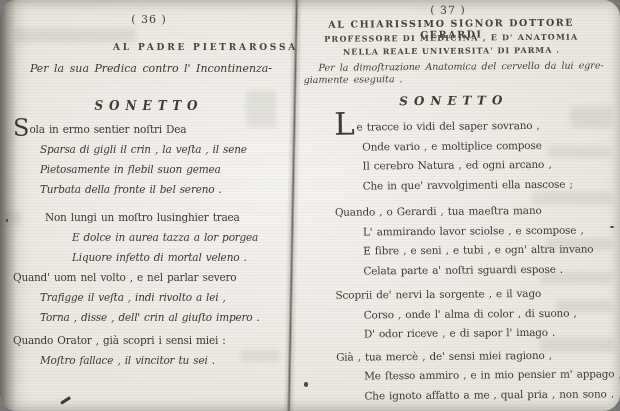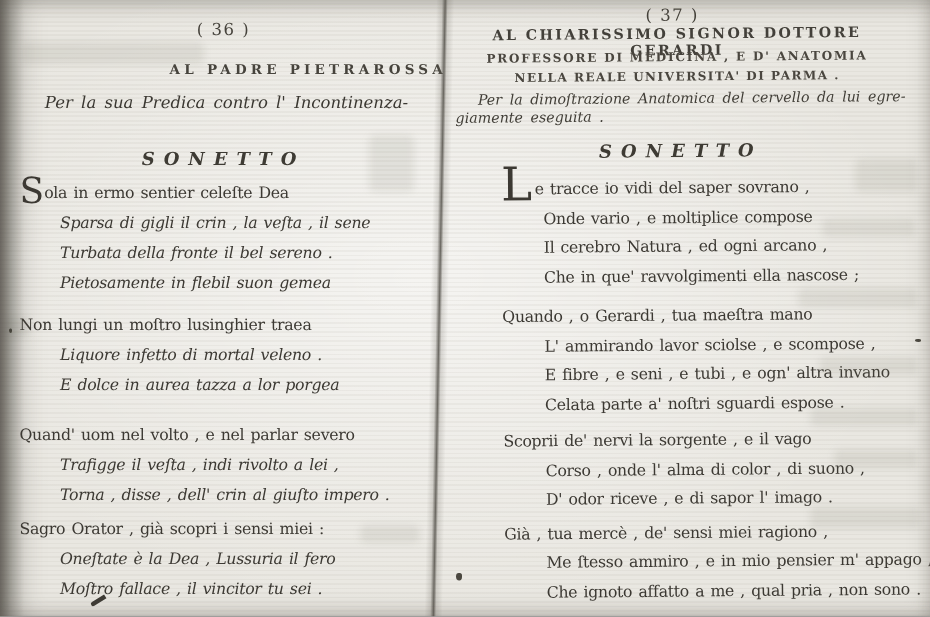--- a/index.html
+++ b/index.html
@@ -4,34 +4,35 @@
 <style>
   html,body{margin:0;padding:0;background:#777;}
   #scan{
     position:relative; width:620px; height:411px; overflow:hidden;
     background-color:#e9e7e1;
     background-image:
       repeating-linear-gradient(0deg, rgba(165,160,148,0.10) 0px, rgba(165,160,148,0.10) 1px, transparent 1px, transparent 3px),
       radial-gradient(ellipse at 45% 45%, rgba(255,255,255,0.55), rgba(255,255,255,0) 70%);
     font-family:"DejaVu Serif","Liberation Serif",serif;
     color:#3c3933;
+    border-radius:17px;
   }
   .abs{position:absolute;}
   
   .lp-num{left:0; top:13px; width:298px; text-align:center; font-size:11px; letter-spacing:1px; color:#45423b;}
   .lp-ded{left:0; top:42px; width:298px; text-align:right; font-size:9px; font-weight:700; letter-spacing:2.8px; color:#46433c;}
   .lp-occ{left:6px; top:62px; width:290px; text-align:center; font-style:italic; font-size:11px; word-spacing:2px; color:#3b3832;}
   .son{font-style:italic; font-weight:700; font-size:12px; letter-spacing:6px; color:#3e3b34;}
   .lp-son{left:0; top:99px; width:298px; text-align:center;}
   .poem .line{white-space:nowrap; font-size:10.5px; letter-spacing:-0.2px; word-spacing:1px;}
   .lp-poem{left:13px; top:119px;}
   .lp-poem .line{line-height:20px;}
   .lp-poem .ind{margin-left:27px;font-style:italic;}
-  .lp-poem .s2{margin-top:8px;}
-  .lp-poem .s3{margin-top:13px;}
+  .lp-poem .s2{margin-top:8px;margin-left:32px;}
+  .lp-poem .s3{}
   .lp-poem .s4{margin-top:3px;}
   .initial{font-size:24px; line-height:0; vertical-align:-3px; letter-spacing:0;}
   
   .rp{transform:rotate(-0.5deg); transform-origin:300px 0;}
   .rp-num{left:300px; top:5px; width:296px; text-align:center; font-size:11px; letter-spacing:1px; color:#45423b;}
   .rp-ded{left:300px; top:19px; width:302px; text-align:center; font-size:9.5px; font-weight:700; letter-spacing:1.6px; color:#43403a;}
   .rp-sub1{left:300px; top:34px; width:302px; text-align:center; font-size:8px; font-weight:700; letter-spacing:1.2px; color:#4a463f;}
   .rp-sub2{left:300px; top:47px; width:302px; text-align:center; font-size:8px; font-weight:700; letter-spacing:1px; color:#4a463f;}
   .rp-occ{left:318px; top:62px; width:292px; font-style:italic; font-size:9.5px; line-height:12px; word-spacing:2px; color:#413e37;}
   .rp-occ .hang{margin-left:-15px;}
@@ -77,38 +78,37 @@
   <div class="abs ghost" style="left:540px;top:338px;width:74px;height:14px;"></div>
 
   <div>
     <div class="abs lp-num">( 36 )</div>
     <div class="abs lp-ded">AL PADRE PIETRAROSSA</div>
     <div class="abs lp-occ">Per la sua Predica contro l' Incontinenza-</div>
     <div class="abs lp-son son">SONETTO</div>
 
     <div class="abs lp-poem poem">
       <div class="stanza">
-        <div class="line"><span class="initial">S</span><span>ola in ermo sentier celeſte Dea</span></div>
+        <div class="line"><span class="initial">S</span><span>ola in ermo sentier noſtri Dea</span></div>
         <div class="line ind">Sparsa di gigli il crin , la veſta , il sene</div>
+        <div class="line ind">Pietosamente in flebil suon gemea</div>
         <div class="line ind">Turbata della fronte il bel sereno .</div>
-        <div class="line ind">Pietosamente in flebil suon gemea</div>
       </div>
       <div class="stanza s2">
         <div class="line">Non lungi un moſtro lusinghier traea</div>
+        <div class="line ind">E dolce in aurea tazza a lor porgea</div>
         <div class="line ind">Liquore infetto di mortal veleno .</div>
-        <div class="line ind">E dolce in aurea tazza a lor porgea</div>
       </div>
       <div class="stanza s3">
         <div class="line">Quand' uom nel volto , e nel parlar severo</div>
         <div class="line ind">Trafigge il veſta , indi rivolto a lei ,</div>
         <div class="line ind">Torna , disse , dell' crin al giuſto impero .</div>
       </div>
       <div class="stanza s4">
-        <div class="line">Sagro Orator , già scopri i sensi miei :</div>
-        <div class="line ind">Oneſtate è la Dea , Lussuria il fero</div>
+        <div class="line">Quando Orator , già scopri i sensi miei :</div>
         <div class="line ind">Moſtro fallace , il vincitor tu sei .</div>
       </div>
     </div>
   </div>
 
   <div class="rp">
     <div class="abs rp-num">( 37 )</div>
     <div class="abs rp-ded">AL CHIARISSIMO SIGNOR DOTTORE GERARDI</div>
     <div class="abs rp-sub1">PROFESSORE DI MEDICINA , E D' ANATOMIA</div>
     <div class="abs rp-sub2">NELLA REALE UNIVERSITA' DI PARMA .</div>

